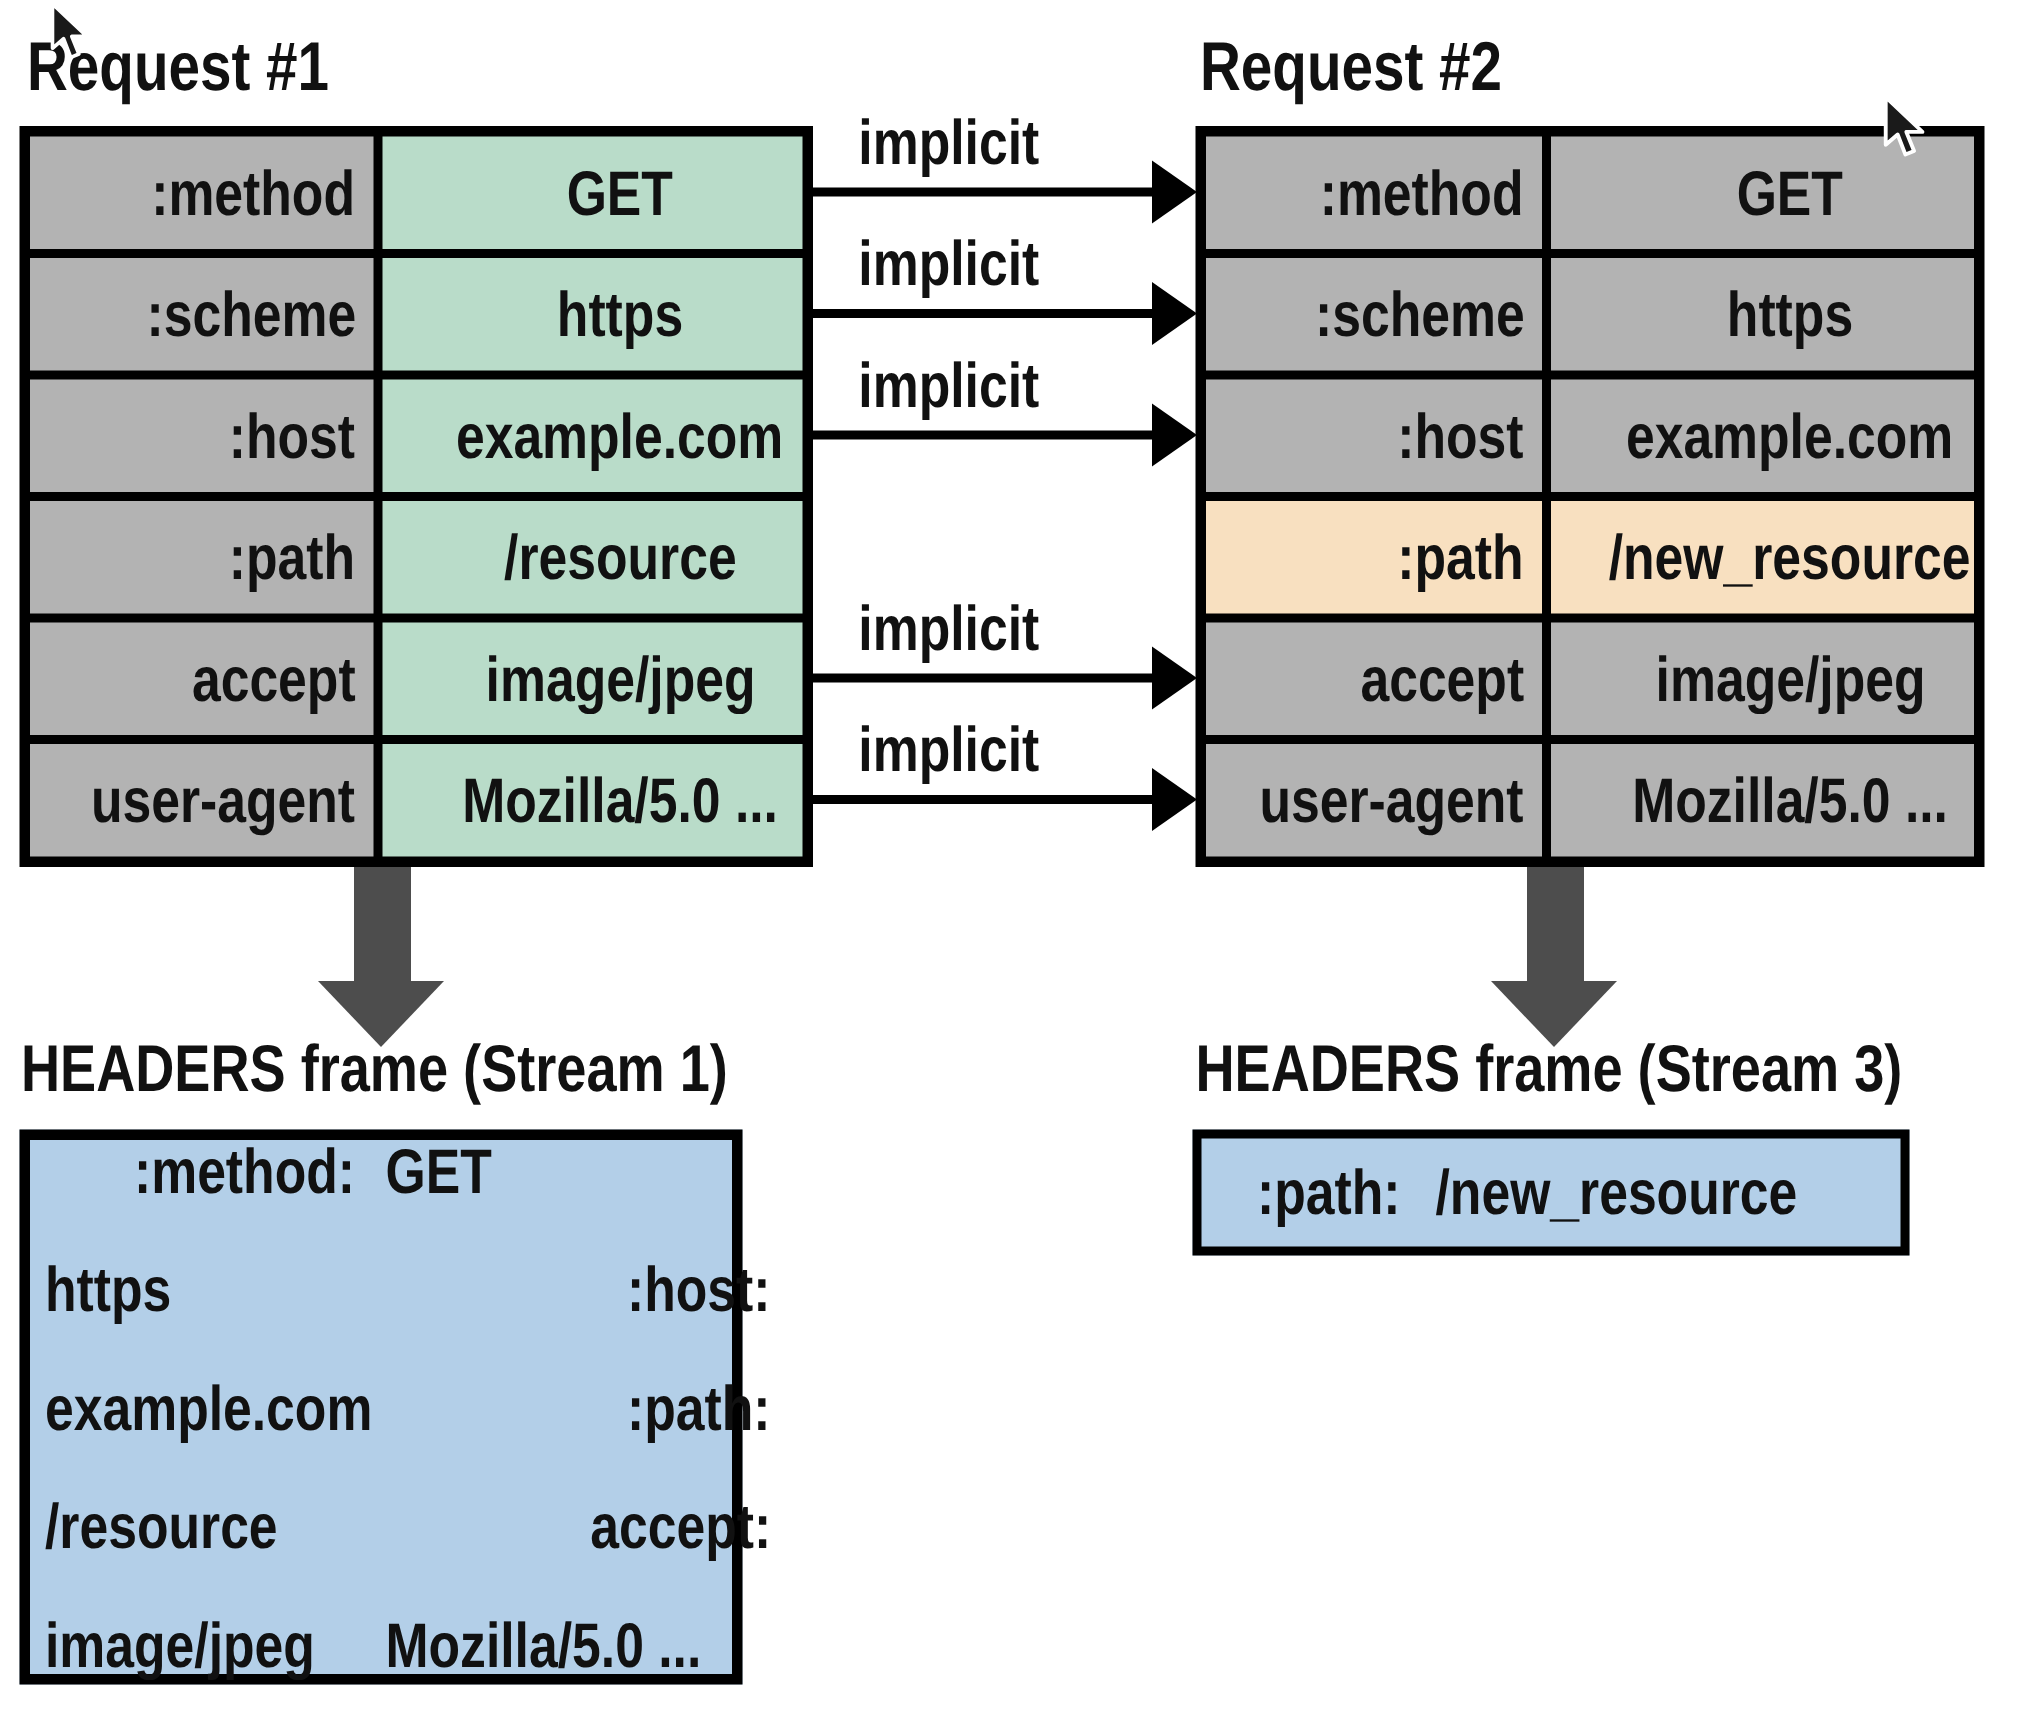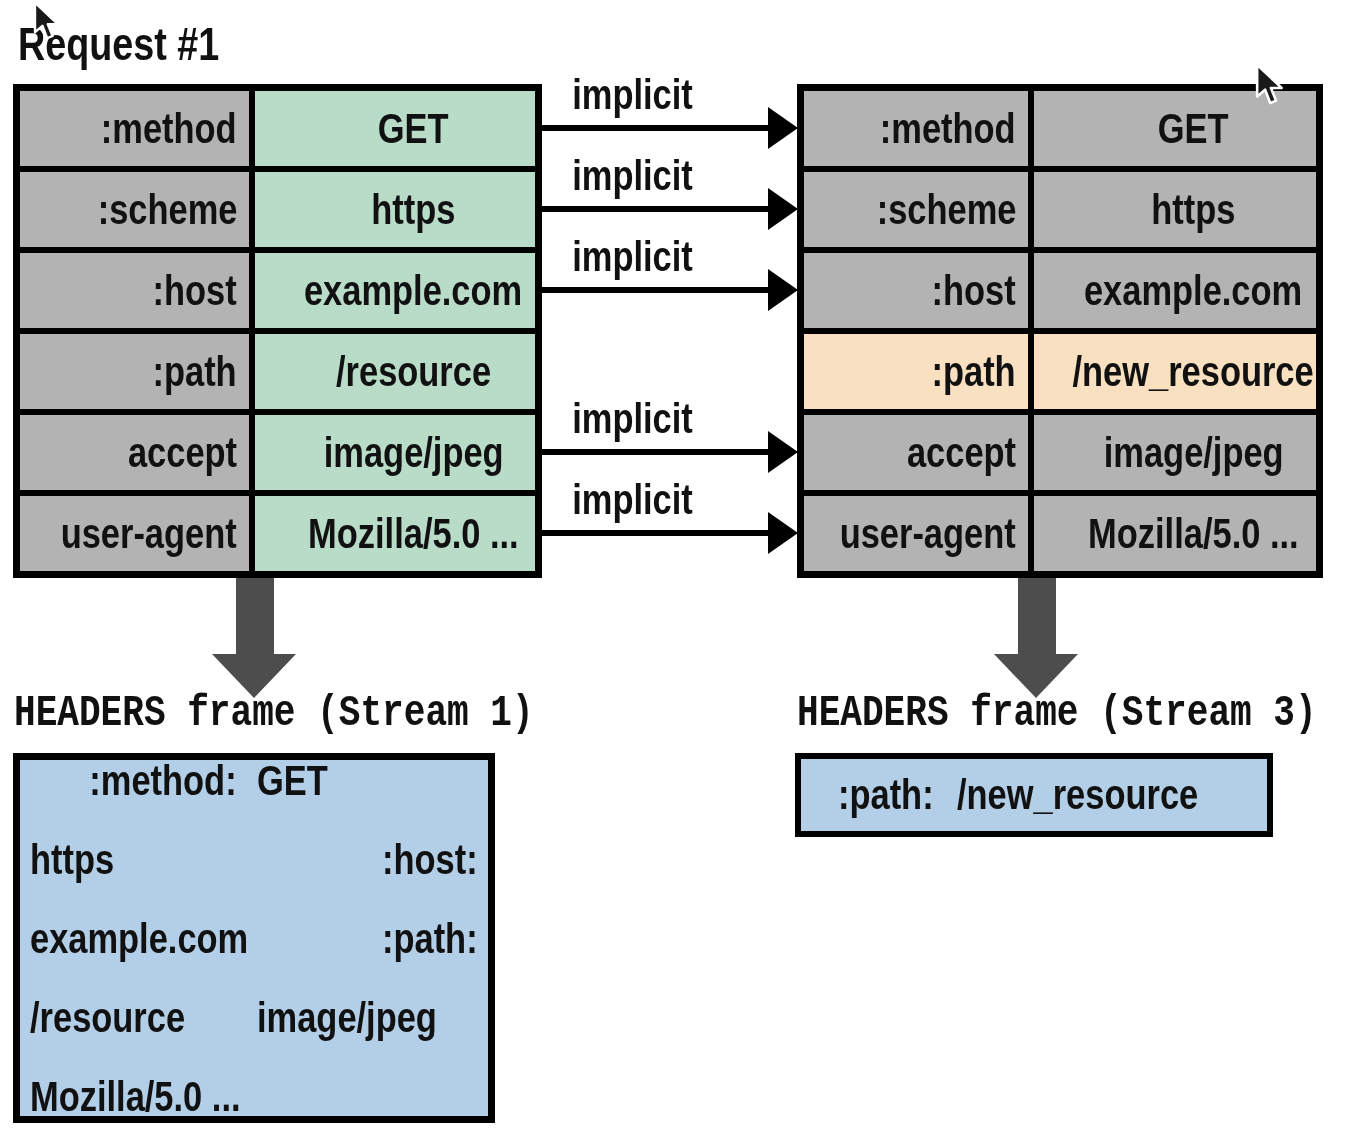--- a/index.html
+++ b/index.html
@@ -9,21 +9,21 @@
   }
   .cx { display:inline-block; transform:scaleX(0.82); white-space:nowrap; }
   .o-l { transform-origin:left center; }
   .o-c { transform-origin:center center; }
   .o-r { transform-origin:right center; }
 
   .diagram-title {
     position:absolute; font-size:46px; font-weight:bold; line-height:1.05;
   }
   .frame-title {
-    position:absolute; font-size:44px; font-weight:bold; line-height:1.05;font-family:Liberation Mono, monospace;
+    position:absolute; font-size:44px; font-weight:bold; line-height:1.05;
   }
 
   
   .htable {
     position:absolute; box-sizing:border-box; background:#000;
     display:grid; padding:7px; gap:6px; grid-auto-rows:75px;
   }
   .t-left  { left:13px;  top:84px; width:529px; height:494px; grid-template-columns:229px 1fr; }
   .t-right { left:797px; top:84px; width:526px; height:494px; grid-template-columns:224px 1fr; }
   .cell {
@@ -70,20 +70,23 @@
 
   .cursor { position:absolute; }
 </style>
 </head>
 <body>
 
 <div class="canvas">
 
   <div class="diagram-title" style="left:18px; top:20px;">
     <span class="cx o-l">Request #1</span>
+  </div>
+  <div class="diagram-title" style="left:800px; top:20px;">
+    <span class="cx o-l">Request #2</span>
   </div>
 
   <div class="htable t-left">
     <div class="cell key">
         <span class="cx o-r">:method</span>
       </div>
     <div class="cell val v-green">
         <span class="cx o-c">GET</span>
       </div>
     <div class="cell key">
@@ -181,20 +184,21 @@
   </div>
 
   <div class="frame-box fb-left">
     <div class="fb-key"><span class="cx o-r">:method:</span></div>
     <div class="fb-val"><span class="cx o-l">GET</span></div>
     <div class="fb-val"><span class="cx o-l">https</span></div>
     <div class="fb-key"><span class="cx o-r">:host:</span></div>
     <div class="fb-val"><span class="cx o-l">example.com</span></div>
     <div class="fb-key"><span class="cx o-r">:path:</span></div>
     <div class="fb-val"><span class="cx o-l">/resource</span></div>
+    <div class="fb-key"><span class="cx o-r">accept:</span></div>
     <div class="fb-val"><span class="cx o-l">image/jpeg</span></div>
     <div class="fb-val"><span class="cx o-l">Mozilla/5.0 ...</span></div>
   </div>
 
   <div class="frame-box fb-right">
     <div class="fb-key"><span class="cx o-r">:path:</span></div>
     <div class="fb-val"><span class="cx o-l">/new_resource</span></div>
   </div>
 
   <svg class="cursor" style="left:33px; top:1px;" width="27" height="40" viewBox="0 0 13.5 20">

